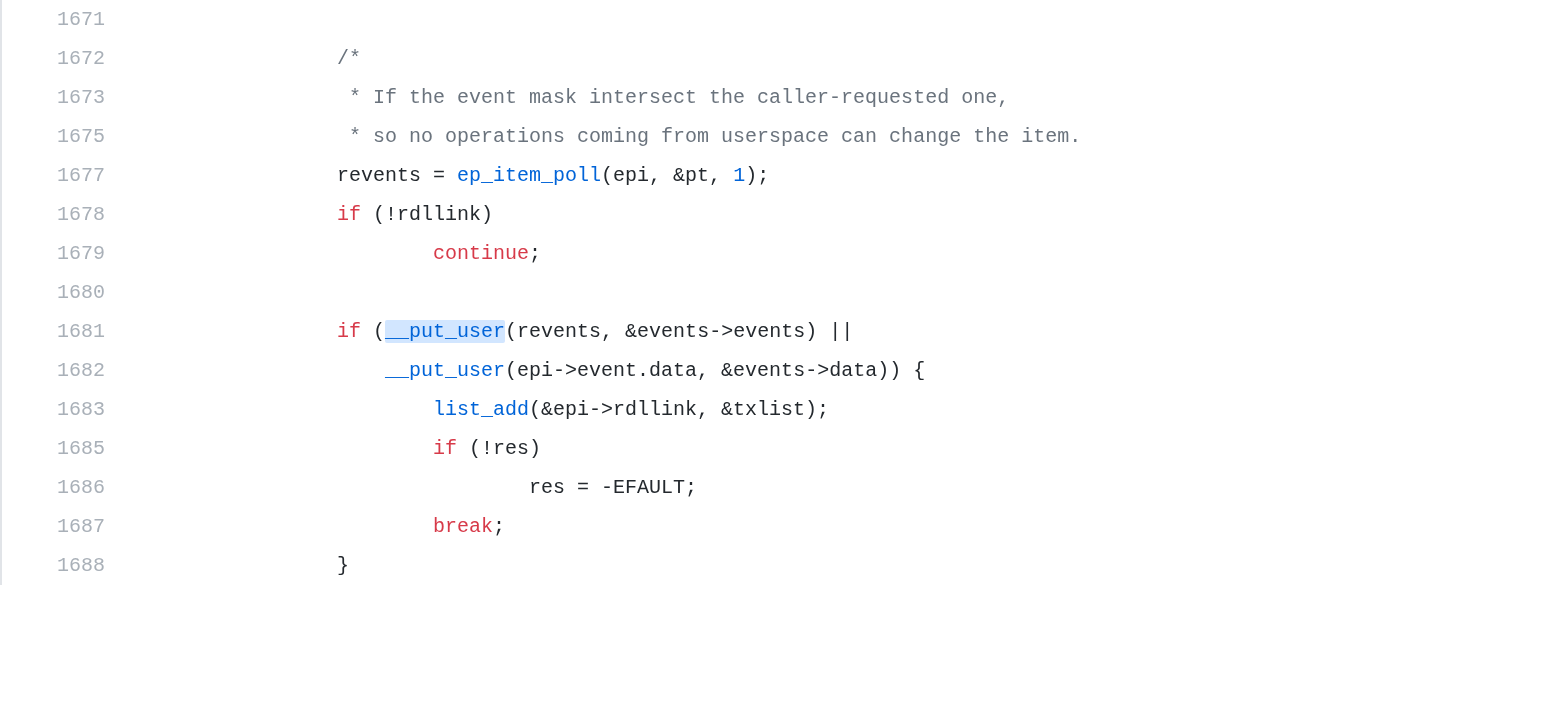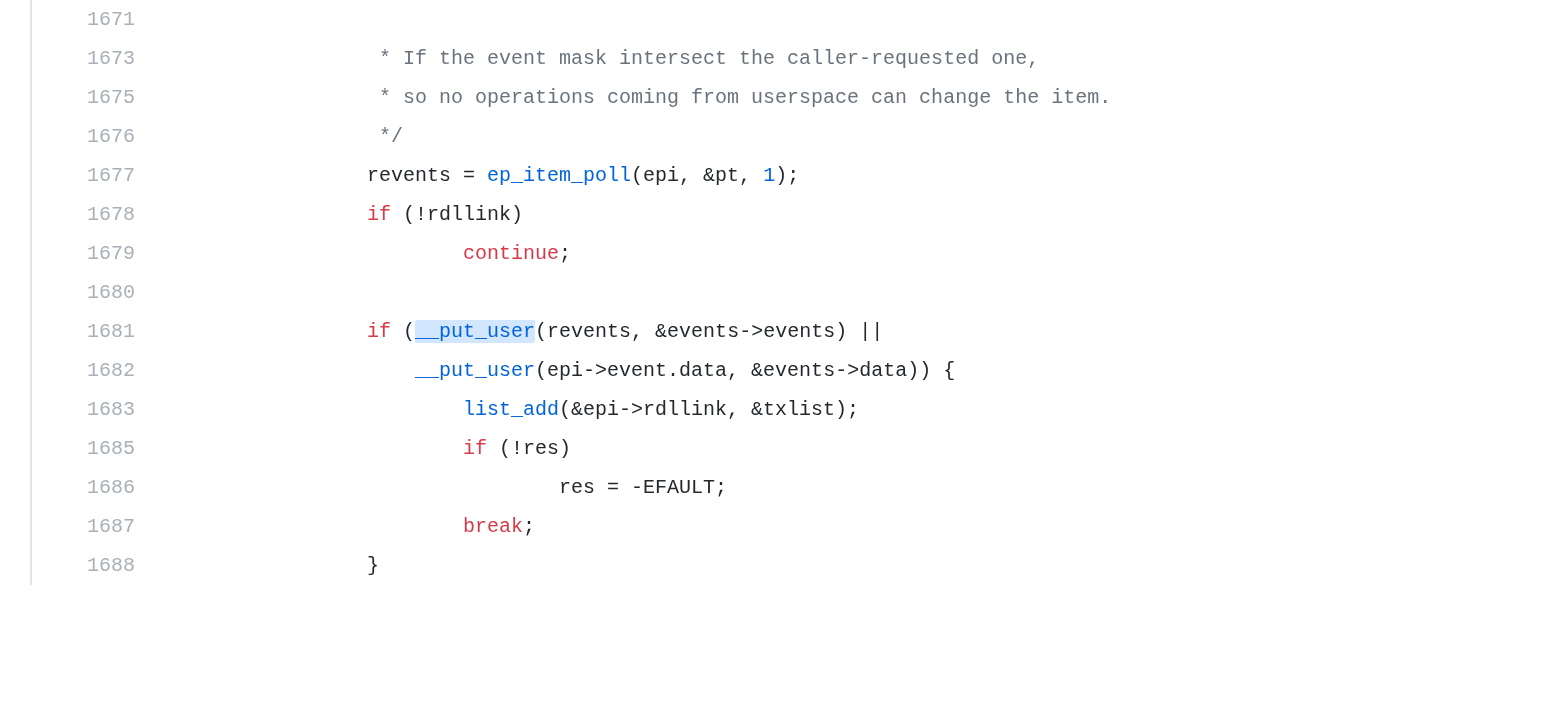--- a/index.html
+++ b/index.html
@@ -6,21 +6,20 @@
     margin: 0;
     padding: 0;
     background: #ffffff;
     font-family: ui-monospace, SFMono-Regular, "SF Mono", Menlo, Monaco, Consolas, "Liberation Mono", "Courier New", monospace;
     font-size: 20px;
     line-height: 1.95;
     color: #24292e;
   }
   .code-block {
     display: block;
-    padding-left: 30px;
   }
   .line {
     display: flex;
     align-items: baseline;
     white-space: pre;
   }
   .gutter {
     box-sizing: border-box;
     width: 145px;
     flex: 0 0 145px;
@@ -44,23 +43,23 @@
   .hl {
     background: #d2e6ff;
     border-radius: 2px;
   }
 </style>
 </head>
 <body>
 
 <div class="code-block" id="code-root">
     <div class="line"><span class="gutter">1671</span><span class="code"><span></span></span></div>
+    <div class="line"><span class="gutter">1672</span><span class="code"><span class="c">                /*</span></span></div>
     <div class="line"><span class="gutter">1673</span><span class="code"><span class="c">                 * If the event mask intersect the caller-requested one,</span></span></div>
     <div class="line"><span class="gutter">1675</span><span class="code"><span class="c">                 * so no operations coming from userspace can change the item.</span></span></div>
-    <div class="line"><span class="gutter">1676</span><span class="code"><span class="c">                 */</span></span></div>
     <div class="line"><span class="gutter">1677</span><span class="code"><span>                </span><span class="id">revents = </span><span class="fn">ep_item_poll</span><span class="id">(epi, &amp;pt, </span><span class="n">1</span><span class="id">);</span></span></div>
     <div class="line"><span class="gutter">1678</span><span class="code"><span>                </span><span class="k">if</span><span class="id"> (!rdllink)</span></span></div>
     <div class="line"><span class="gutter">1679</span><span class="code"><span>                        </span><span class="k">continue</span><span class="id">;</span></span></div>
     <div class="line"><span class="gutter">1680</span><span class="code"><span></span></span></div>
     <div class="line"><span class="gutter">1681</span><span class="code"><span>                </span><span class="k">if</span><span class="id"> (</span><span class="fn hl">__put_user</span><span class="id">(revents, &amp;events-&gt;events) ||</span></span></div>
     <div class="line"><span class="gutter">1682</span><span class="code"><span>                    </span><span class="fn">__put_user</span><span class="id">(epi-&gt;event.data, &amp;events-&gt;data)) {</span></span></div>
     <div class="line"><span class="gutter">1683</span><span class="code"><span>                        </span><span class="fn">list_add</span><span class="id">(&amp;epi-&gt;rdllink, &amp;txlist);</span></span></div>
     <div class="line"><span class="gutter">1685</span><span class="code"><span>                        </span><span class="k">if</span><span class="id"> (!res)</span></span></div>
     <div class="line"><span class="gutter">1686</span><span class="code"><span>                                </span><span class="id">res = -EFAULT;</span></span></div>
     <div class="line"><span class="gutter">1687</span><span class="code"><span>                        </span><span class="k">break</span><span class="id">;</span></span></div>

